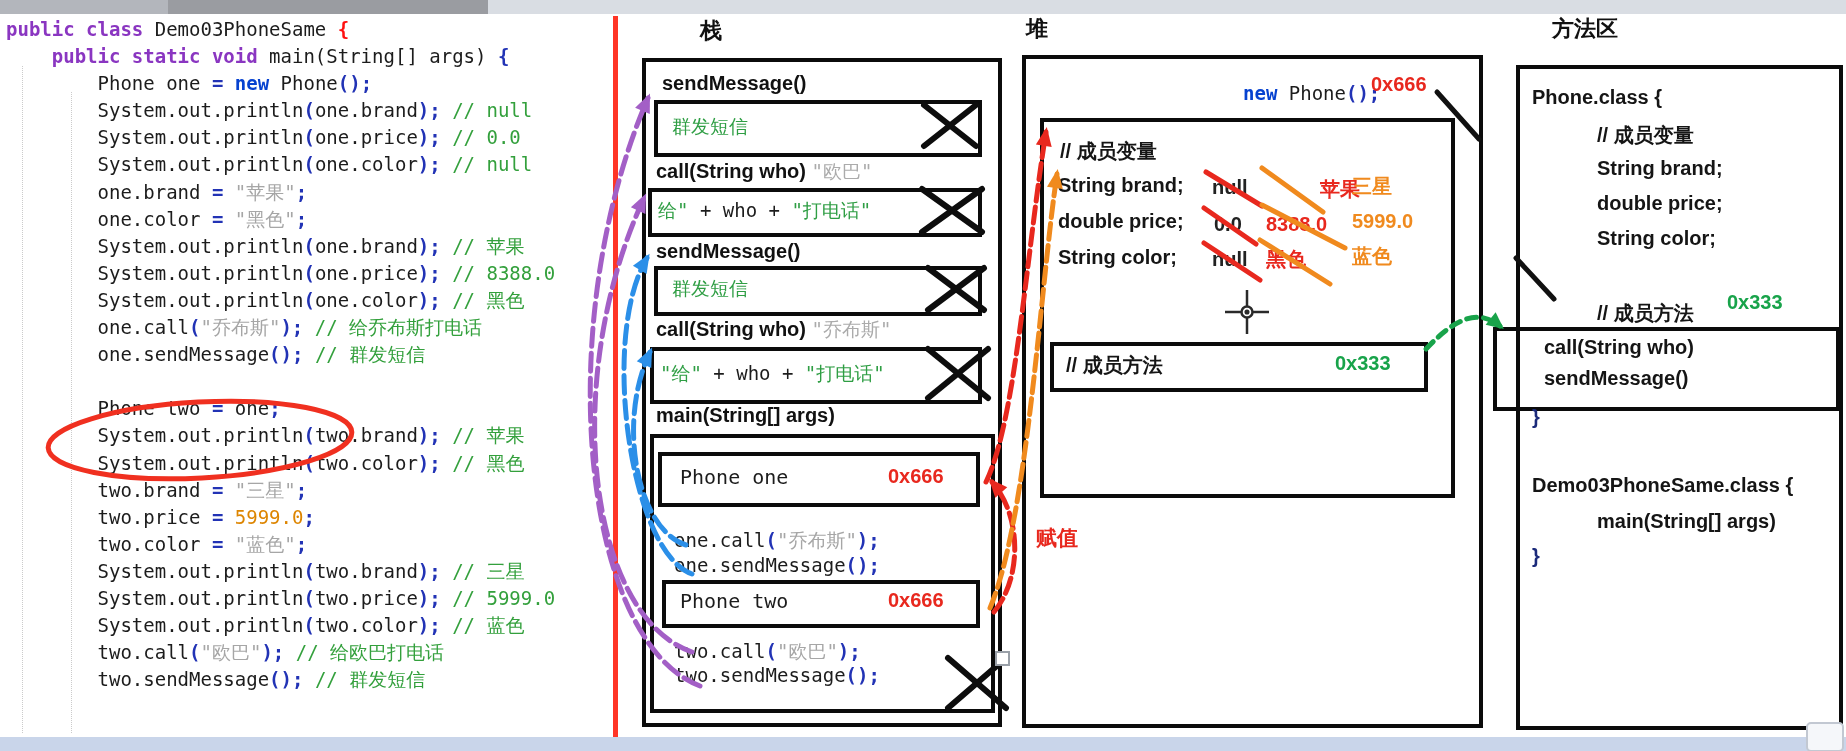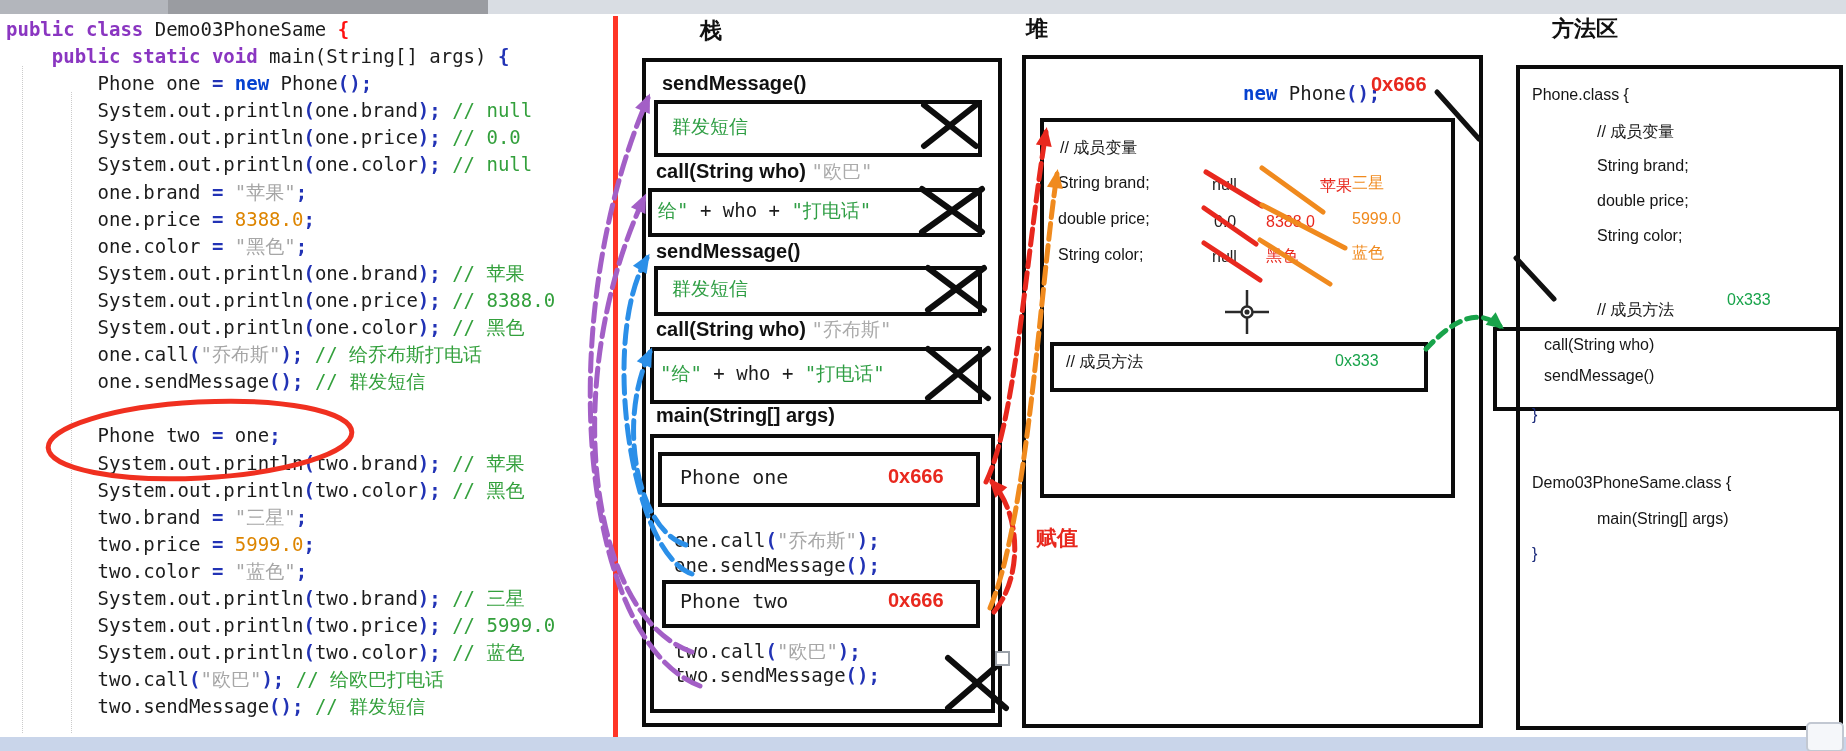--- a/index.html
+++ b/index.html
@@ -35,21 +35,21 @@
   .zone-label{position:absolute;font-size:22px;font-weight:bold;color:#111;z-index:3;}
   .frame-title{position:absolute;font-size:20px;font-weight:bold;color:#111;z-index:3;white-space:pre;}
   .frame-arg{font-family:"DejaVu Sans Mono","Liberation Mono",monospace;font-size:19px;
              font-weight:normal;color:#ABABAB;}
   .frame-body{position:absolute;font-family:"DejaVu Sans Mono","Liberation Mono",monospace;
               font-size:19px;z-index:3;white-space:pre;}
   .mono-text{position:absolute;font-family:"DejaVu Sans Mono","Liberation Mono",monospace;
              font-size:19px;color:#1C1C1C;z-index:3;white-space:pre;}
   .mono-20{font-size:20px;}
   .addr-red{position:absolute;font-size:20px;font-weight:bold;color:#E8281E;z-index:3;}
-  .hbold{position:absolute;font-size:16px;font-weight:normal;color:#151515;z-index:3;white-space:pre;}
+  .hbold{position:absolute;font-size:20px;font-weight:bold;color:#151515;z-index:3;white-space:pre;}
   .hv1{color:#222222;}
   .hv2{color:#E8281E;}
   .hv3{color:#F08A1E;}
   .green-addr{color:#18A34A;}
   .assign-label{position:absolute;font-size:21px;font-weight:bold;color:#E8281E;z-index:3;}
   .navy{color:#1B2A7A;}
   #overlay{position:absolute;left:0;top:0;z-index:6;pointer-events:none;}
 </style>
 </head>
 <body>
@@ -60,21 +60,20 @@
   <div class="abs guide" style="left:71px;top:92px;height:641px;"></div>
 
   <div id="code-pane" class="abs">
       <div class="code-line"><span class="seg-k">public class</span><span class="seg-d"> Demo03PhoneSame </span><span class="seg-r">{</span></div>
       <div class="code-line"><span class="seg-k">    public static void</span><span class="seg-d"> main(String[] args) </span><span class="seg-p">{</span></div>
       <div class="code-line"><span class="seg-d">        Phone one </span><span class="seg-p">= </span><span class="seg-b">new</span><span class="seg-d"> Phone</span><span class="seg-p">();</span></div>
       <div class="code-line"><span class="seg-d">        System.out.println</span><span class="seg-p">(</span><span class="seg-d">one.brand</span><span class="seg-p">); </span><span class="seg-c">// null</span></div>
       <div class="code-line"><span class="seg-d">        System.out.println</span><span class="seg-p">(</span><span class="seg-d">one.price</span><span class="seg-p">); </span><span class="seg-c">// 0.0</span></div>
       <div class="code-line"><span class="seg-d">        System.out.println</span><span class="seg-p">(</span><span class="seg-d">one.color</span><span class="seg-p">); </span><span class="seg-c">// null</span></div>
       <div class="code-line"><span class="seg-d">        one.brand </span><span class="seg-p">= </span><span class="seg-s">"苹果"</span><span class="seg-p">;</span></div>
-      <div class="code-line"><span class="seg-d">        one.price </span><span class="seg-p">= </span><span class="seg-n">8388.0</span><span class="seg-p">;</span></div>
       <div class="code-line"><span class="seg-d">        one.color </span><span class="seg-p">= </span><span class="seg-s">"黑色"</span><span class="seg-p">;</span></div>
       <div class="code-line"><span class="seg-d">        System.out.println</span><span class="seg-p">(</span><span class="seg-d">one.brand</span><span class="seg-p">); </span><span class="seg-c">// 苹果</span></div>
       <div class="code-line"><span class="seg-d">        System.out.println</span><span class="seg-p">(</span><span class="seg-d">one.price</span><span class="seg-p">); </span><span class="seg-c">// 8388.0</span></div>
       <div class="code-line"><span class="seg-d">        System.out.println</span><span class="seg-p">(</span><span class="seg-d">one.color</span><span class="seg-p">); </span><span class="seg-c">// 黑色</span></div>
       <div class="code-line"><span class="seg-d">        one.call</span><span class="seg-p">(</span><span class="seg-s">"乔布斯"</span><span class="seg-p">); </span><span class="seg-c">// 给乔布斯打电话</span></div>
       <div class="code-line"><span class="seg-d">        one.sendMessage</span><span class="seg-p">(); </span><span class="seg-c">// 群发短信</span></div>
       <div class="code-line"></div>
       <div class="code-line"><span class="seg-d">        Phone two </span><span class="seg-p">= </span><span class="seg-d">one</span><span class="seg-p">;</span></div>
       <div class="code-line"><span class="seg-d">        System.out.println</span><span class="seg-p">(</span><span class="seg-d">two.brand</span><span class="seg-p">); </span><span class="seg-c">// 苹果</span></div>
       <div class="code-line"><span class="seg-d">        System.out.println</span><span class="seg-p">(</span><span class="seg-d">two.color</span><span class="seg-p">); </span><span class="seg-c">// 黑色</span></div>

